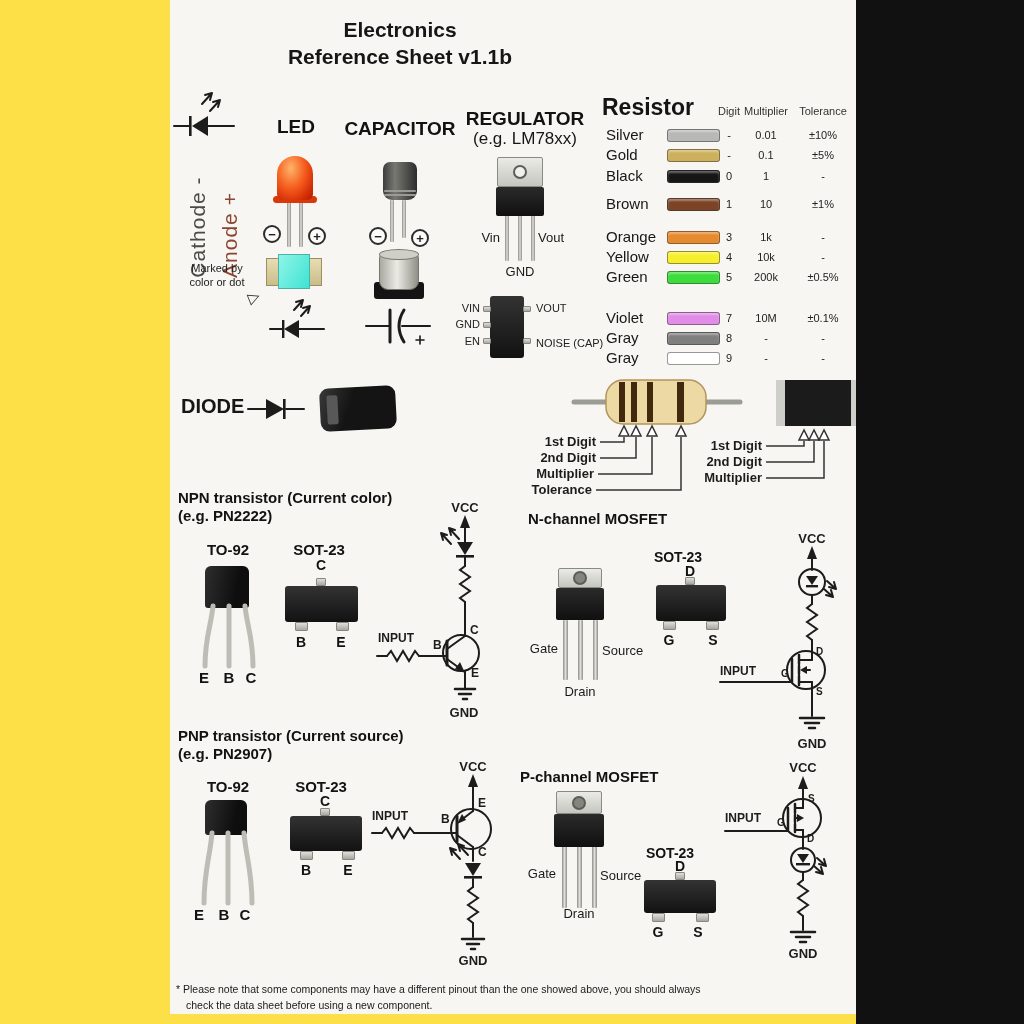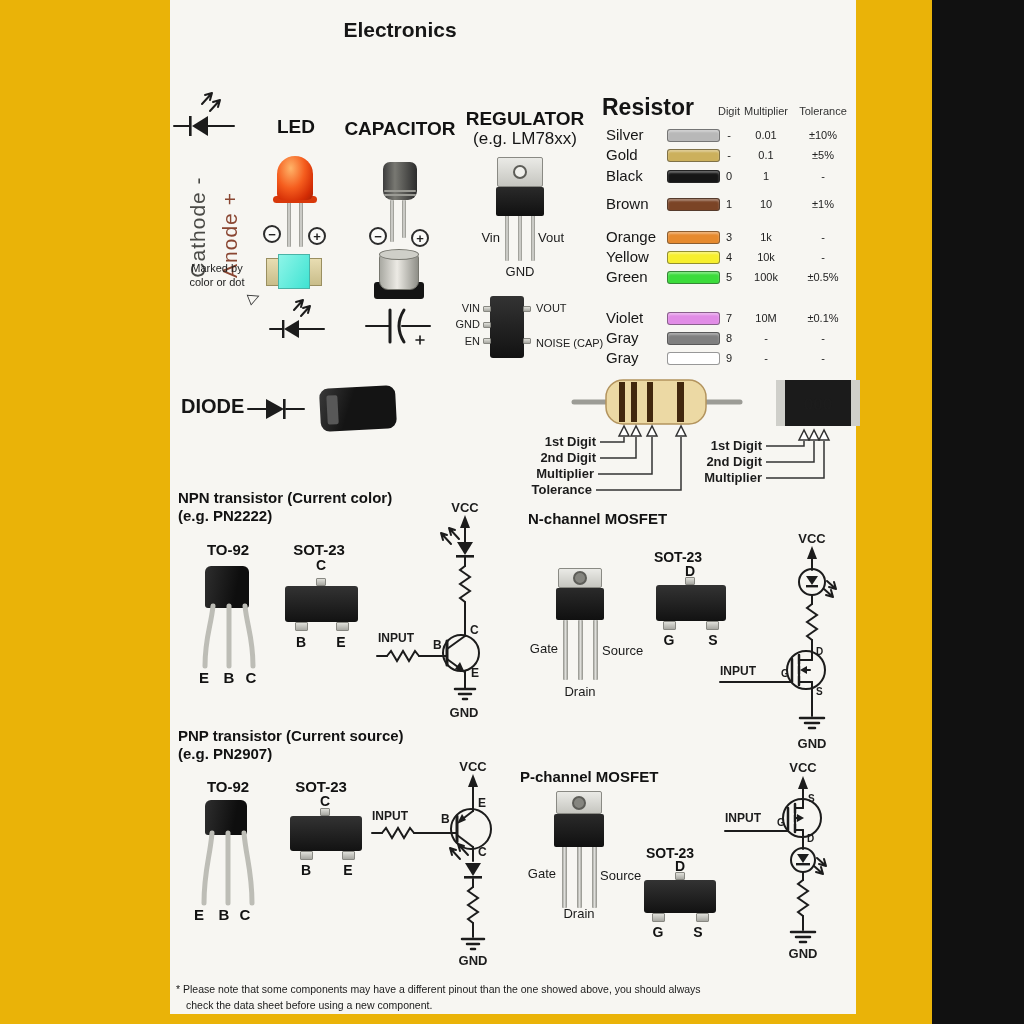--- a/index.html
+++ b/index.html
@@ -1,17 +1,17 @@
 <!DOCTYPE html>
 <html><head>
 <meta charset="utf-8">
 <style>
 *{margin:0;padding:0;box-sizing:border-box}
 body{background:#111;font-family:"Liberation Sans",sans-serif}
-#canvas{position:relative;width:932px;height:1024px;background:#eab308;overflow:hidden}
+#canvas{position:relative;width:856px;height:1024px;background:#fde047;overflow:hidden}
 #sheet{position:absolute;left:170px;top:0;width:686px;height:1014px;background:#f7f6f2}
 .ab{position:absolute}
 .ctr{text-align:center}
 svg{display:block;overflow:visible}
 svg text{font-family:"Liberation Sans",sans-serif;fill:#1c1c1c}
 .title{font-size:21px;font-weight:bold;color:#161616;text-align:center}
 .clabel{font-weight:bold;font-size:19px;color:#121212;text-align:center}
 .stitle{font-size:15px;font-weight:600;color:#121212}
 .pkg-label{font-weight:bold;font-size:15px;color:#121212;text-align:center}
 .pin-b{font-weight:bold;font-size:14px;color:#121212;text-align:center}
@@ -47,20 +47,21 @@
 .noteArrow{font-size:15px;color:#333;transform:rotate(-22deg);display:inline-block}
 .foot{font-size:10.5px;color:#1a1a1a;line-height:1.55;padding-left:10px;text-indent:-10px}
 </style>
 </head>
 <body>
 
 <div id="canvas">
   <div id="sheet"></div>
 
   <div class="ab title" style="left:170px;top:18px;width:460px">Electronics</div>
+  <div class="ab title" style="left:170px;top:45px;width:460px">Reference Sheet v1.1b</div>
 
   <svg class="ab" style="left:172px;top:86px" width="64" height="52" viewBox="0 0 64 52">
     <g stroke="#1c1c1c" stroke-width="2" fill="none" stroke-linecap="round">
       <path d="M30,18 L40,7 M40,7 L33,9 M40,7 L38,14"></path>
       <path d="M38,25 L48,14 M48,14 L41,16 M48,14 L46,21"></path>
       <line x1="2" y1="40" x2="17" y2="40"></line>
       <line x1="36" y1="40" x2="62" y2="40"></line>
     </g>
     <g fill="#1c1c1c">
       <rect x="17" y="30" width="2.6" height="20"></rect>
@@ -186,21 +187,21 @@
       <span class="rname">Yellow</span>
       <span class="rsw" style="background-color: rgb(247, 239, 45);"></span>
       <span class="rdig">4</span>
       <span class="rmul">10k</span>
       <span class="rtol">-</span>
     </div>
   <div class="ab rrow" style="top:268px">
       <span class="rname">Green</span>
       <span class="rsw" style="background-color: rgb(59, 220, 59);"></span>
       <span class="rdig">5</span>
-      <span class="rmul">100k</span>
+      <span class="rmul">200k</span>
       <span class="rtol">±0.5%</span>
     </div>
   <div class="ab rrow" style="top:309px">
       <span class="rname">Violet</span>
       <span class="rsw" style="background-color: rgb(225, 140, 230);"></span>
       <span class="rdig">7</span>
       <span class="rmul">10M</span>
       <span class="rtol">±0.1%</span>
     </div>
   <div class="ab rrow" style="top:329px">

